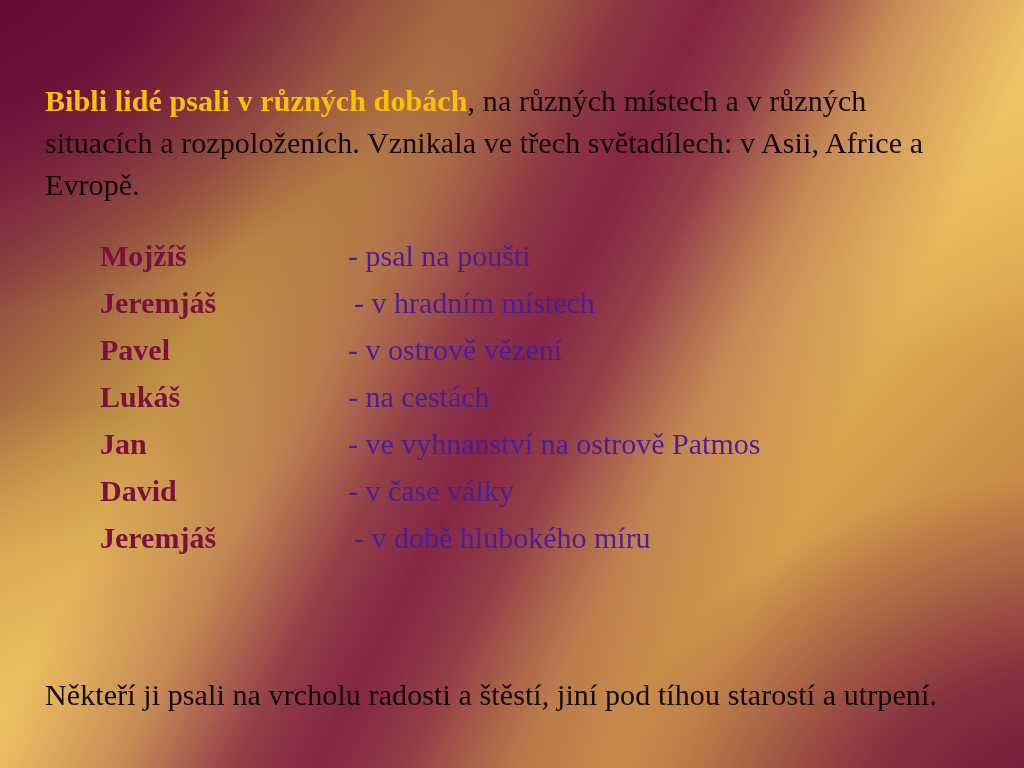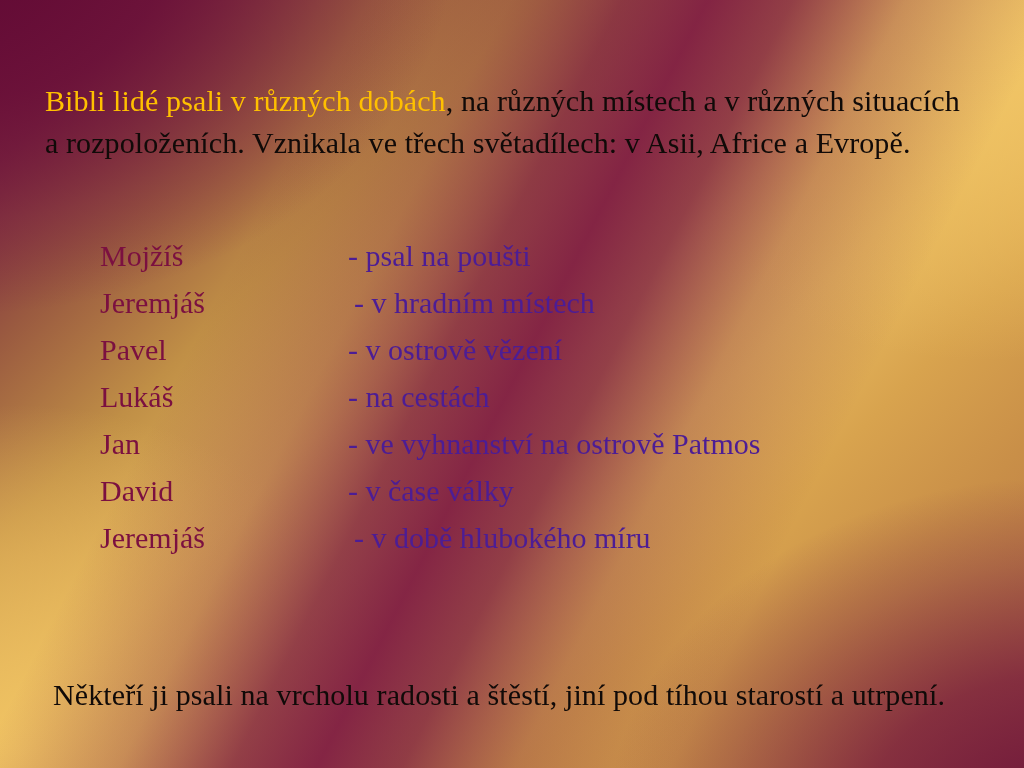--- a/index.html
+++ b/index.html
@@ -90,58 +90,58 @@
     position: absolute;
     left: 45px;
     top: 50px;
     width: 918px;
     font-size: 30px;
     line-height: 42px;
     color: #100A08;
     letter-spacing: 0.1px;
   }
   .intro-strong {
-    font-weight: normal;
+    font-weight: bold;
     color: #FFC000;
   }
 
   .writers-list {
     position: absolute;
     left: 100px;
     top: 232px;
     width: 880px;
   }
   .writer-row {
     position: relative;
     height: 47px;
     line-height: 47px;
     white-space: nowrap;
   }
   .writer-name {
     display: inline-block;
     width: 248px;
     font-size: 30px;
-    font-weight: normal;
+    font-weight: bold;
     color: #7B1040;
     vertical-align: top;
   }
   .writer-desc {
     display: inline-block;
     font-size: 30px;
     color: #4c1d95;
     vertical-align: top;
     text-align: center;
   }
   .writer-row.indent .writer-desc {
     padding-left: 6px;
   }
 
   .closing-para {
     position: absolute;
-    left: 53px;
+    left: 45px;
     top: 643px;
     width: 918px;
     font-size: 30px;
     line-height: 44px;
     color: #100A08;
     letter-spacing: 0.1px;
   }
 </style>
 </head>
 <body>

